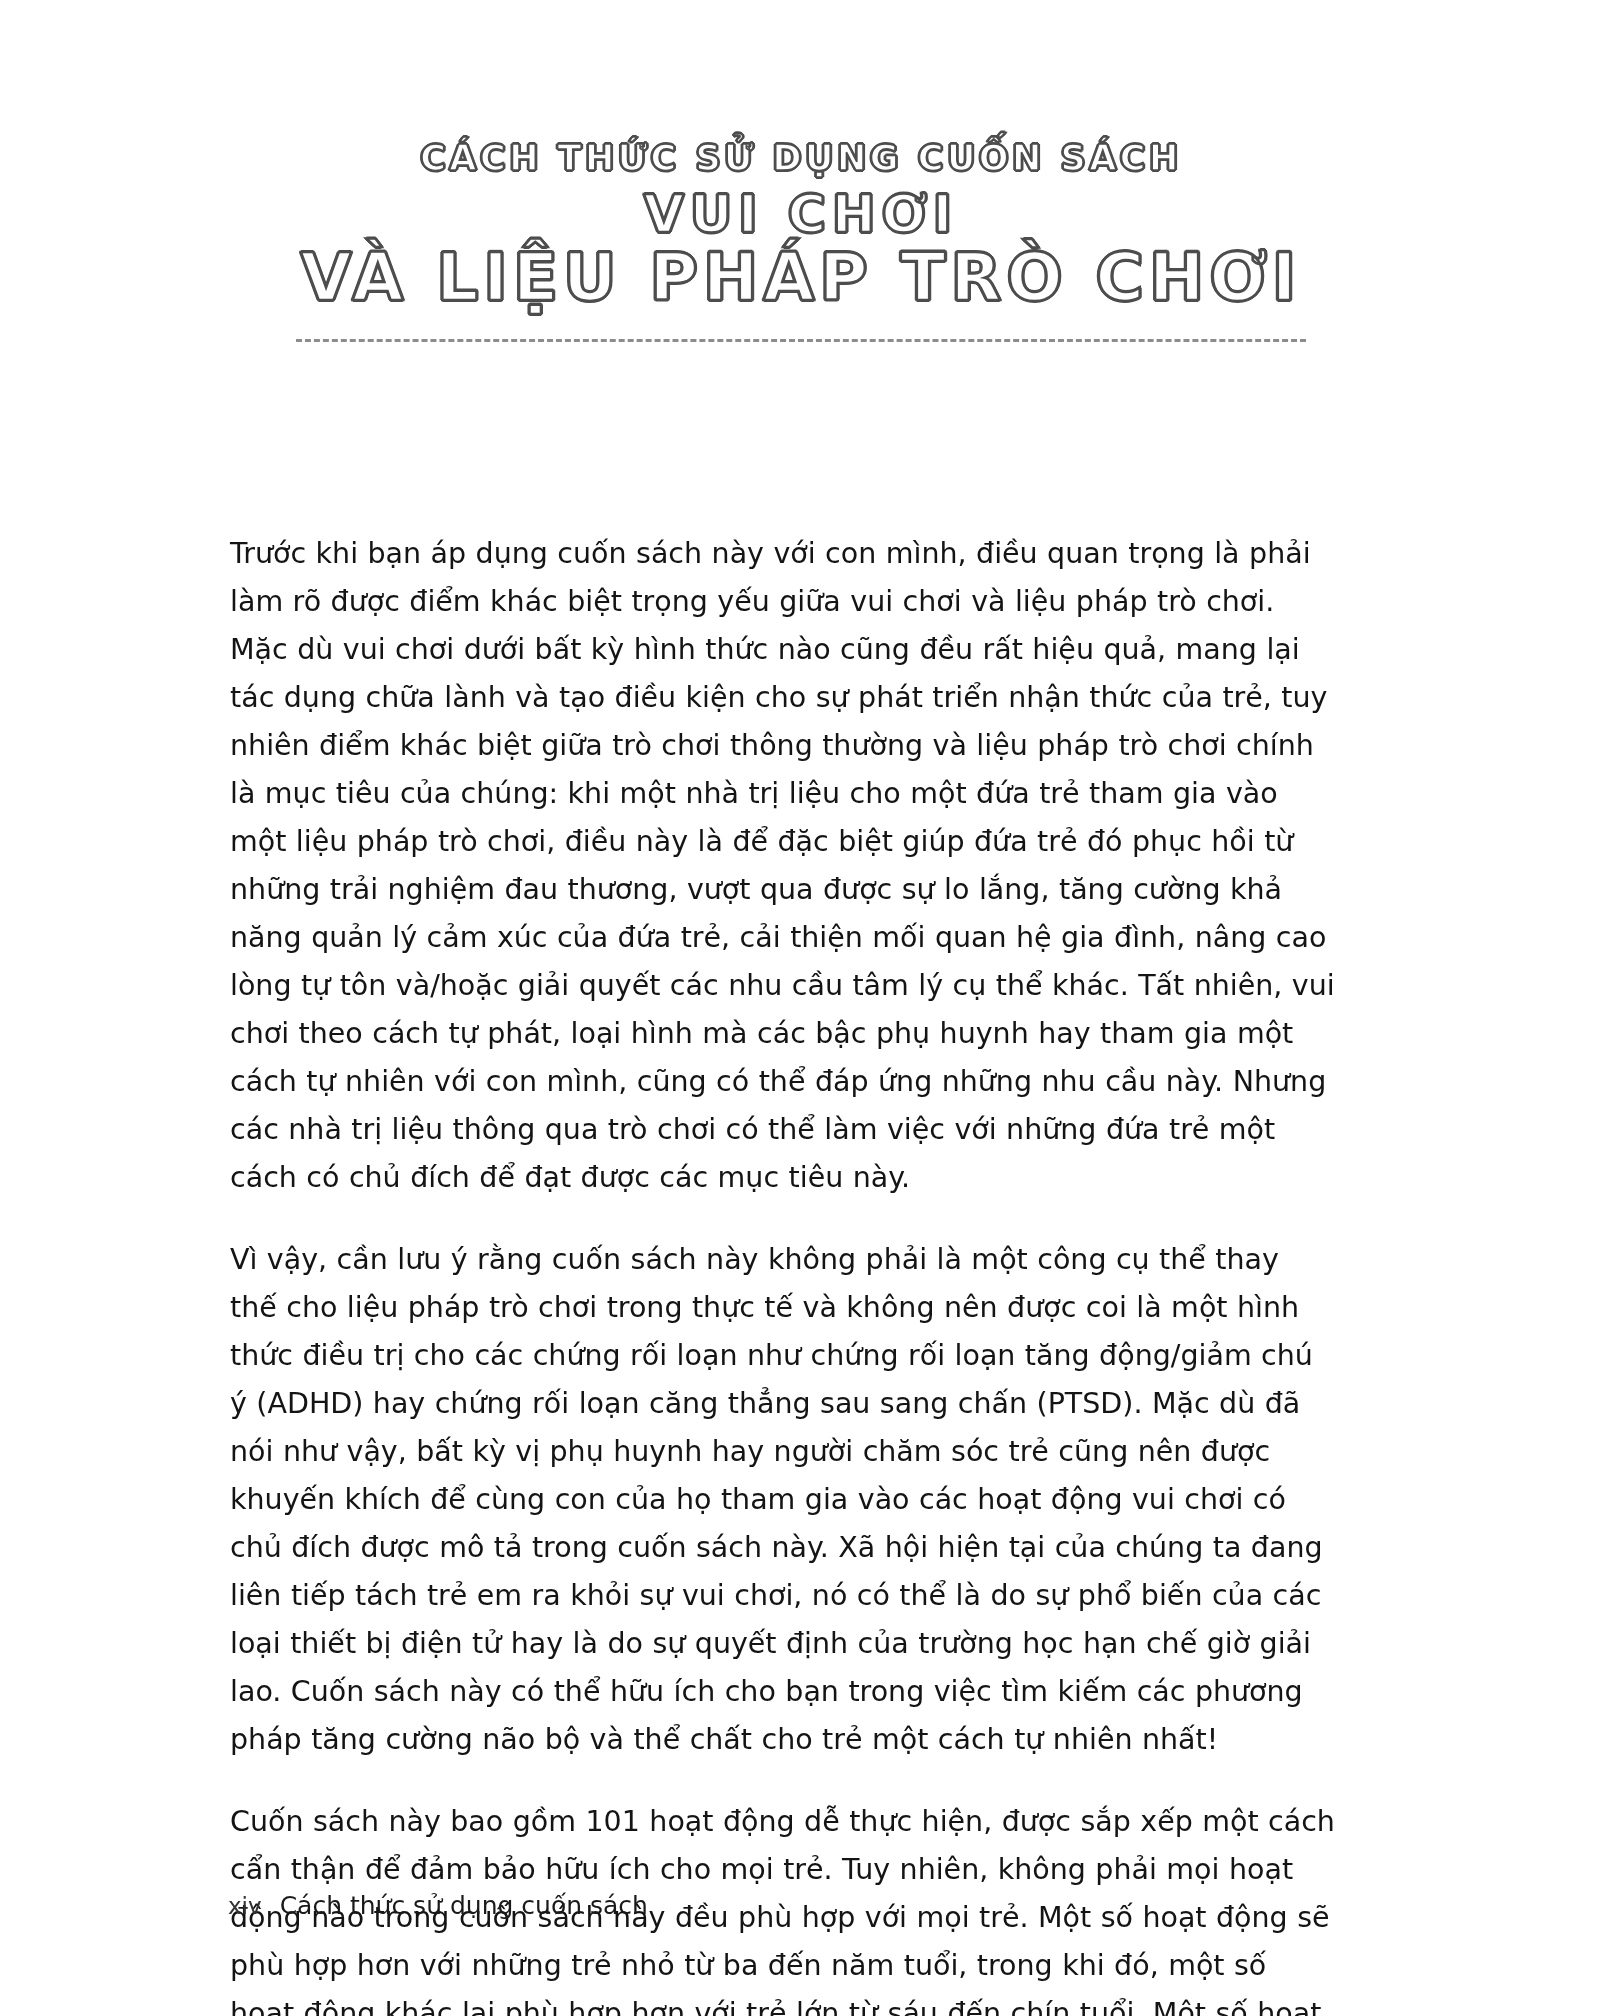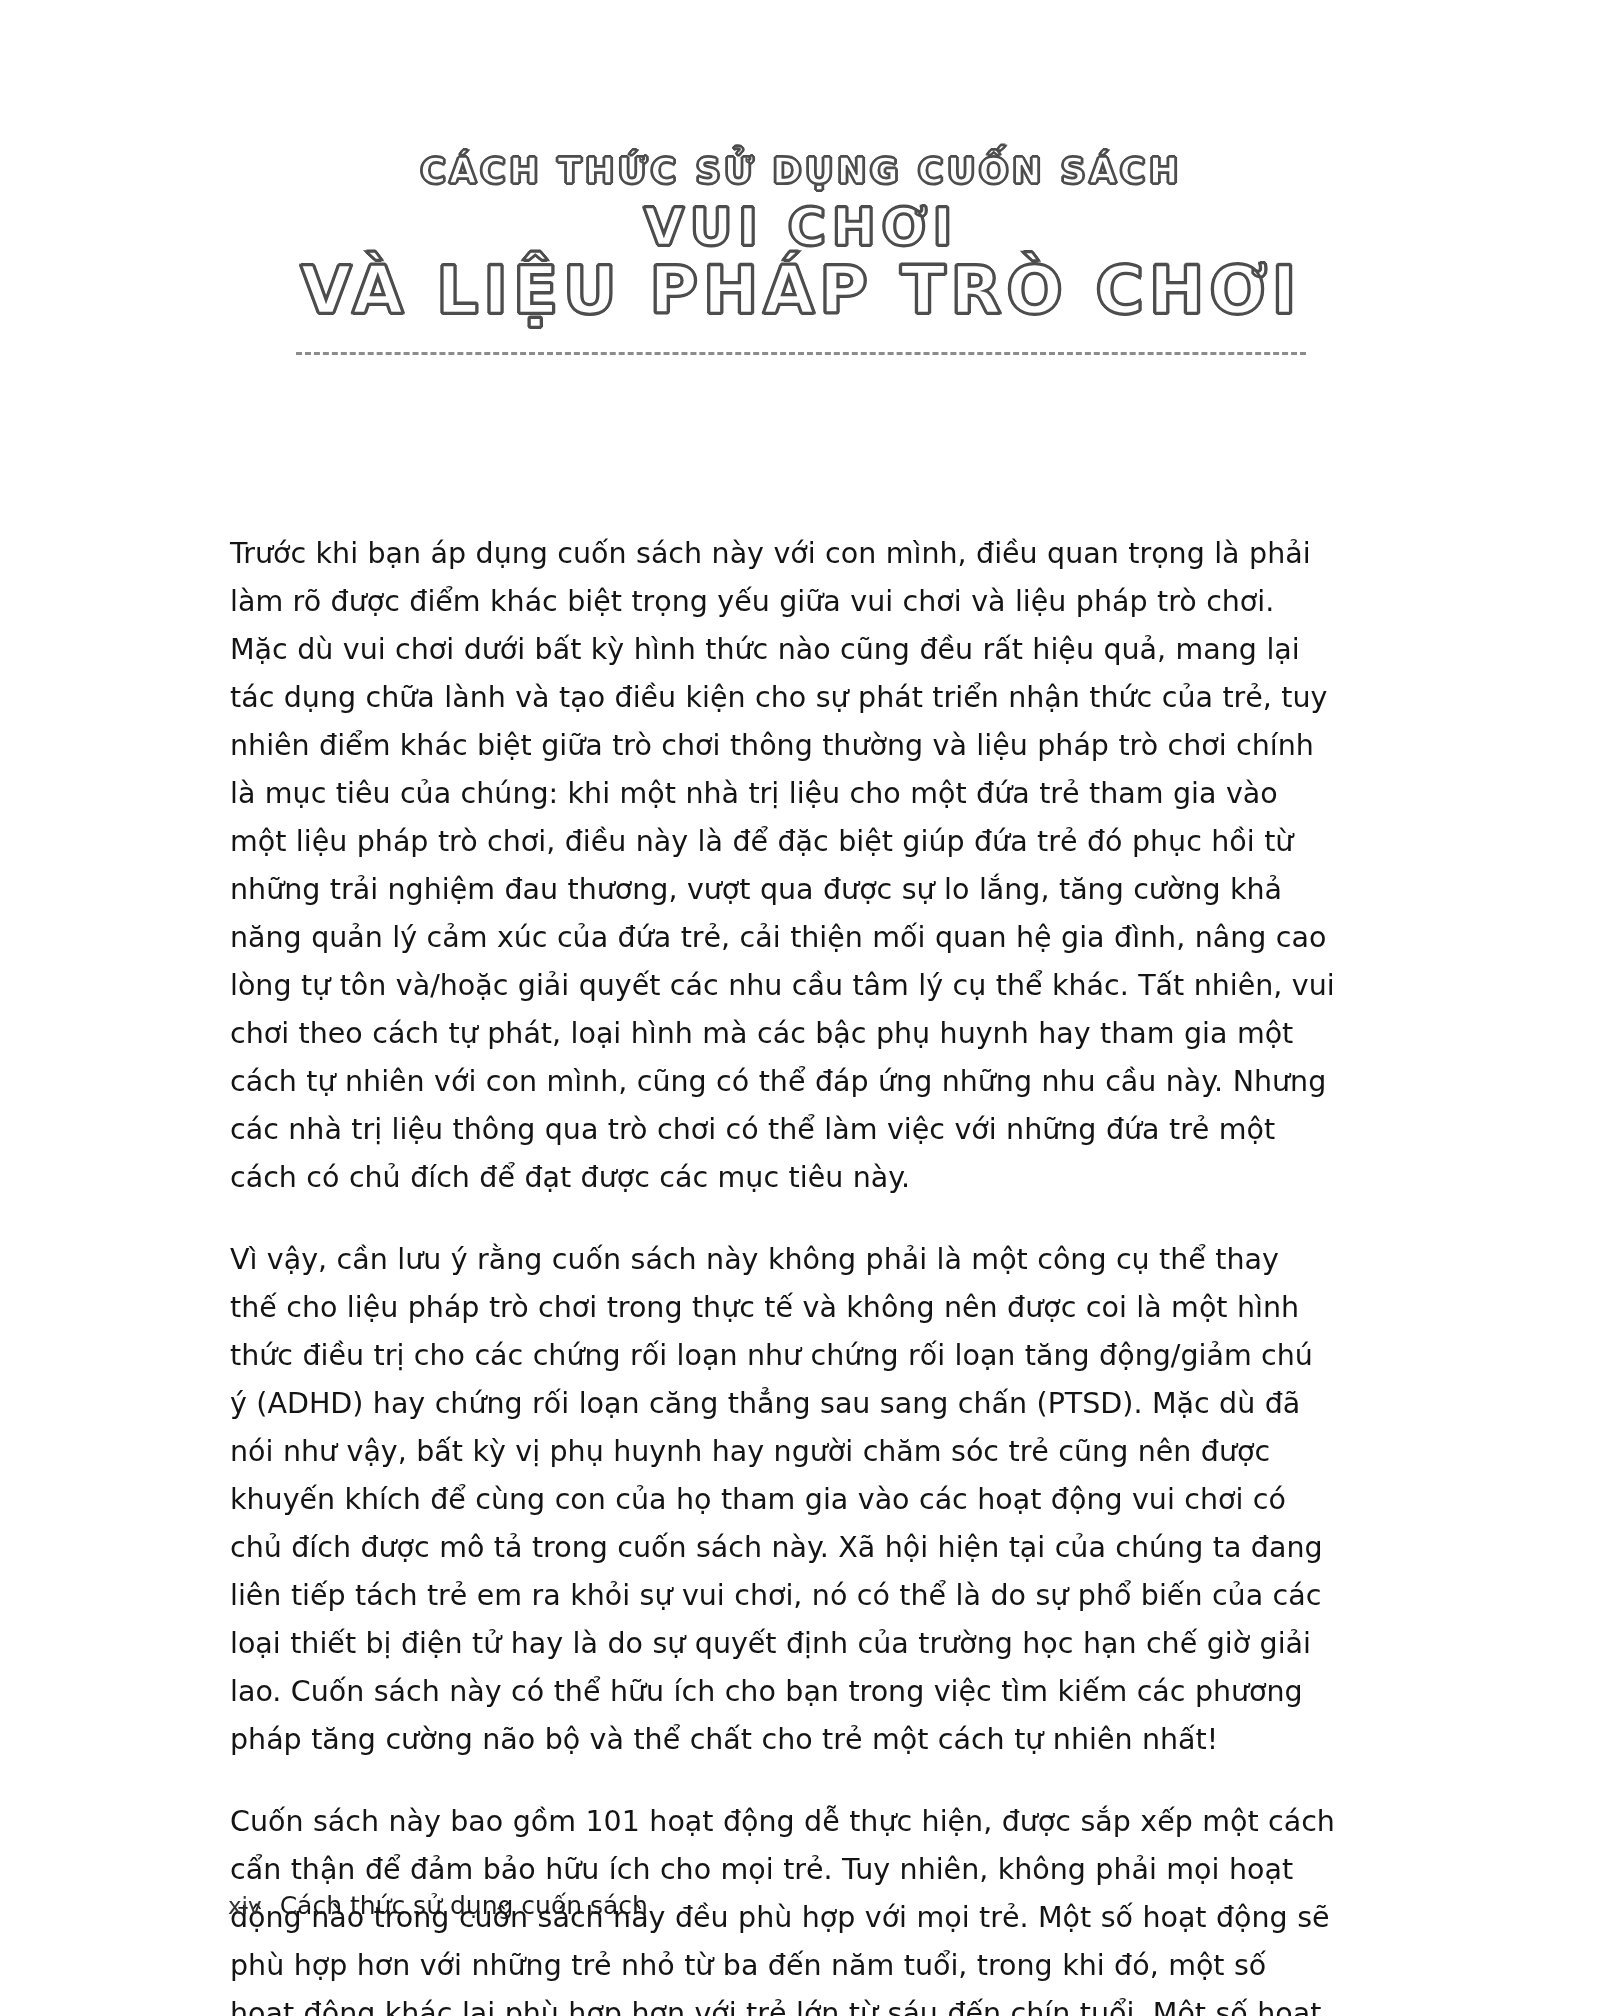--- a/index.html
+++ b/index.html
@@ -14,21 +14,21 @@
     font-family: "DejaVu Sans", "Liberation Sans", sans-serif;
     color: #1a1a1a;
     position: relative;
     overflow: hidden;
   }
   .page {
     width: 1602px;
     height: 2016px;
     position: relative;
     box-sizing: border-box;
-    padding: 13px;
+    padding: 0;
   }
 
   
   .title-block {
     text-align: center;
     padding-top: 140px;
   }
   .title-line {
     font-family: "DejaVu Sans", "Liberation Sans", sans-serif;
     font-weight: 700;

